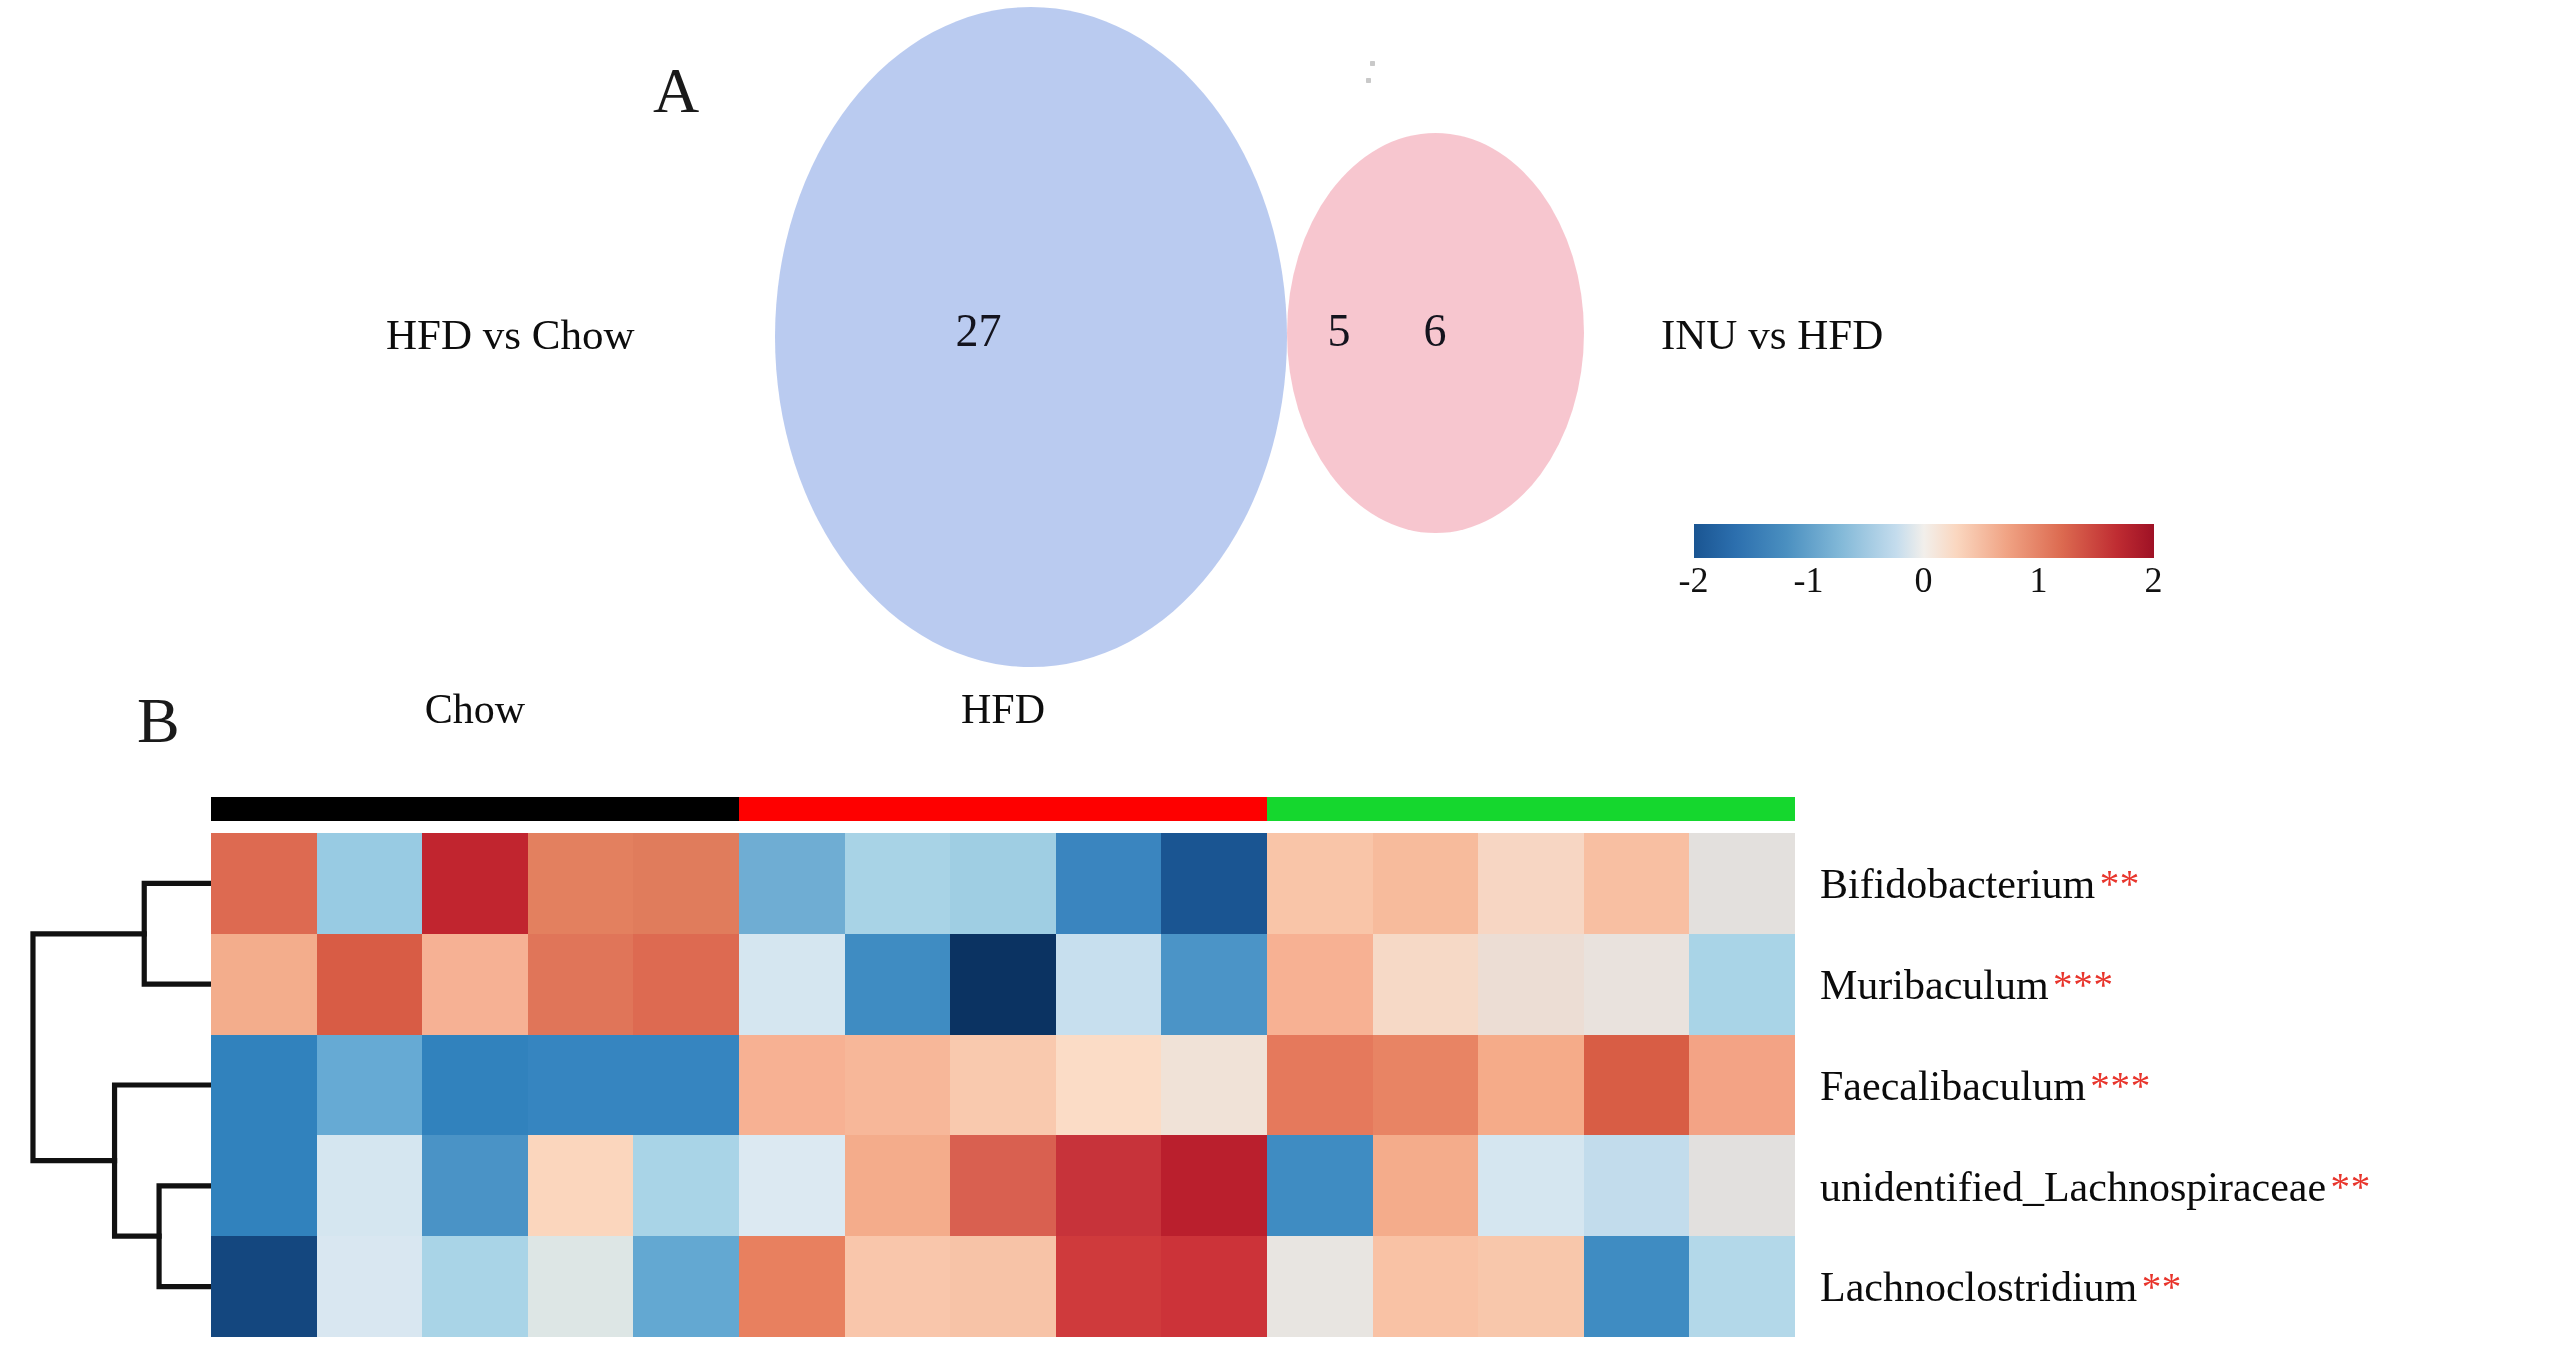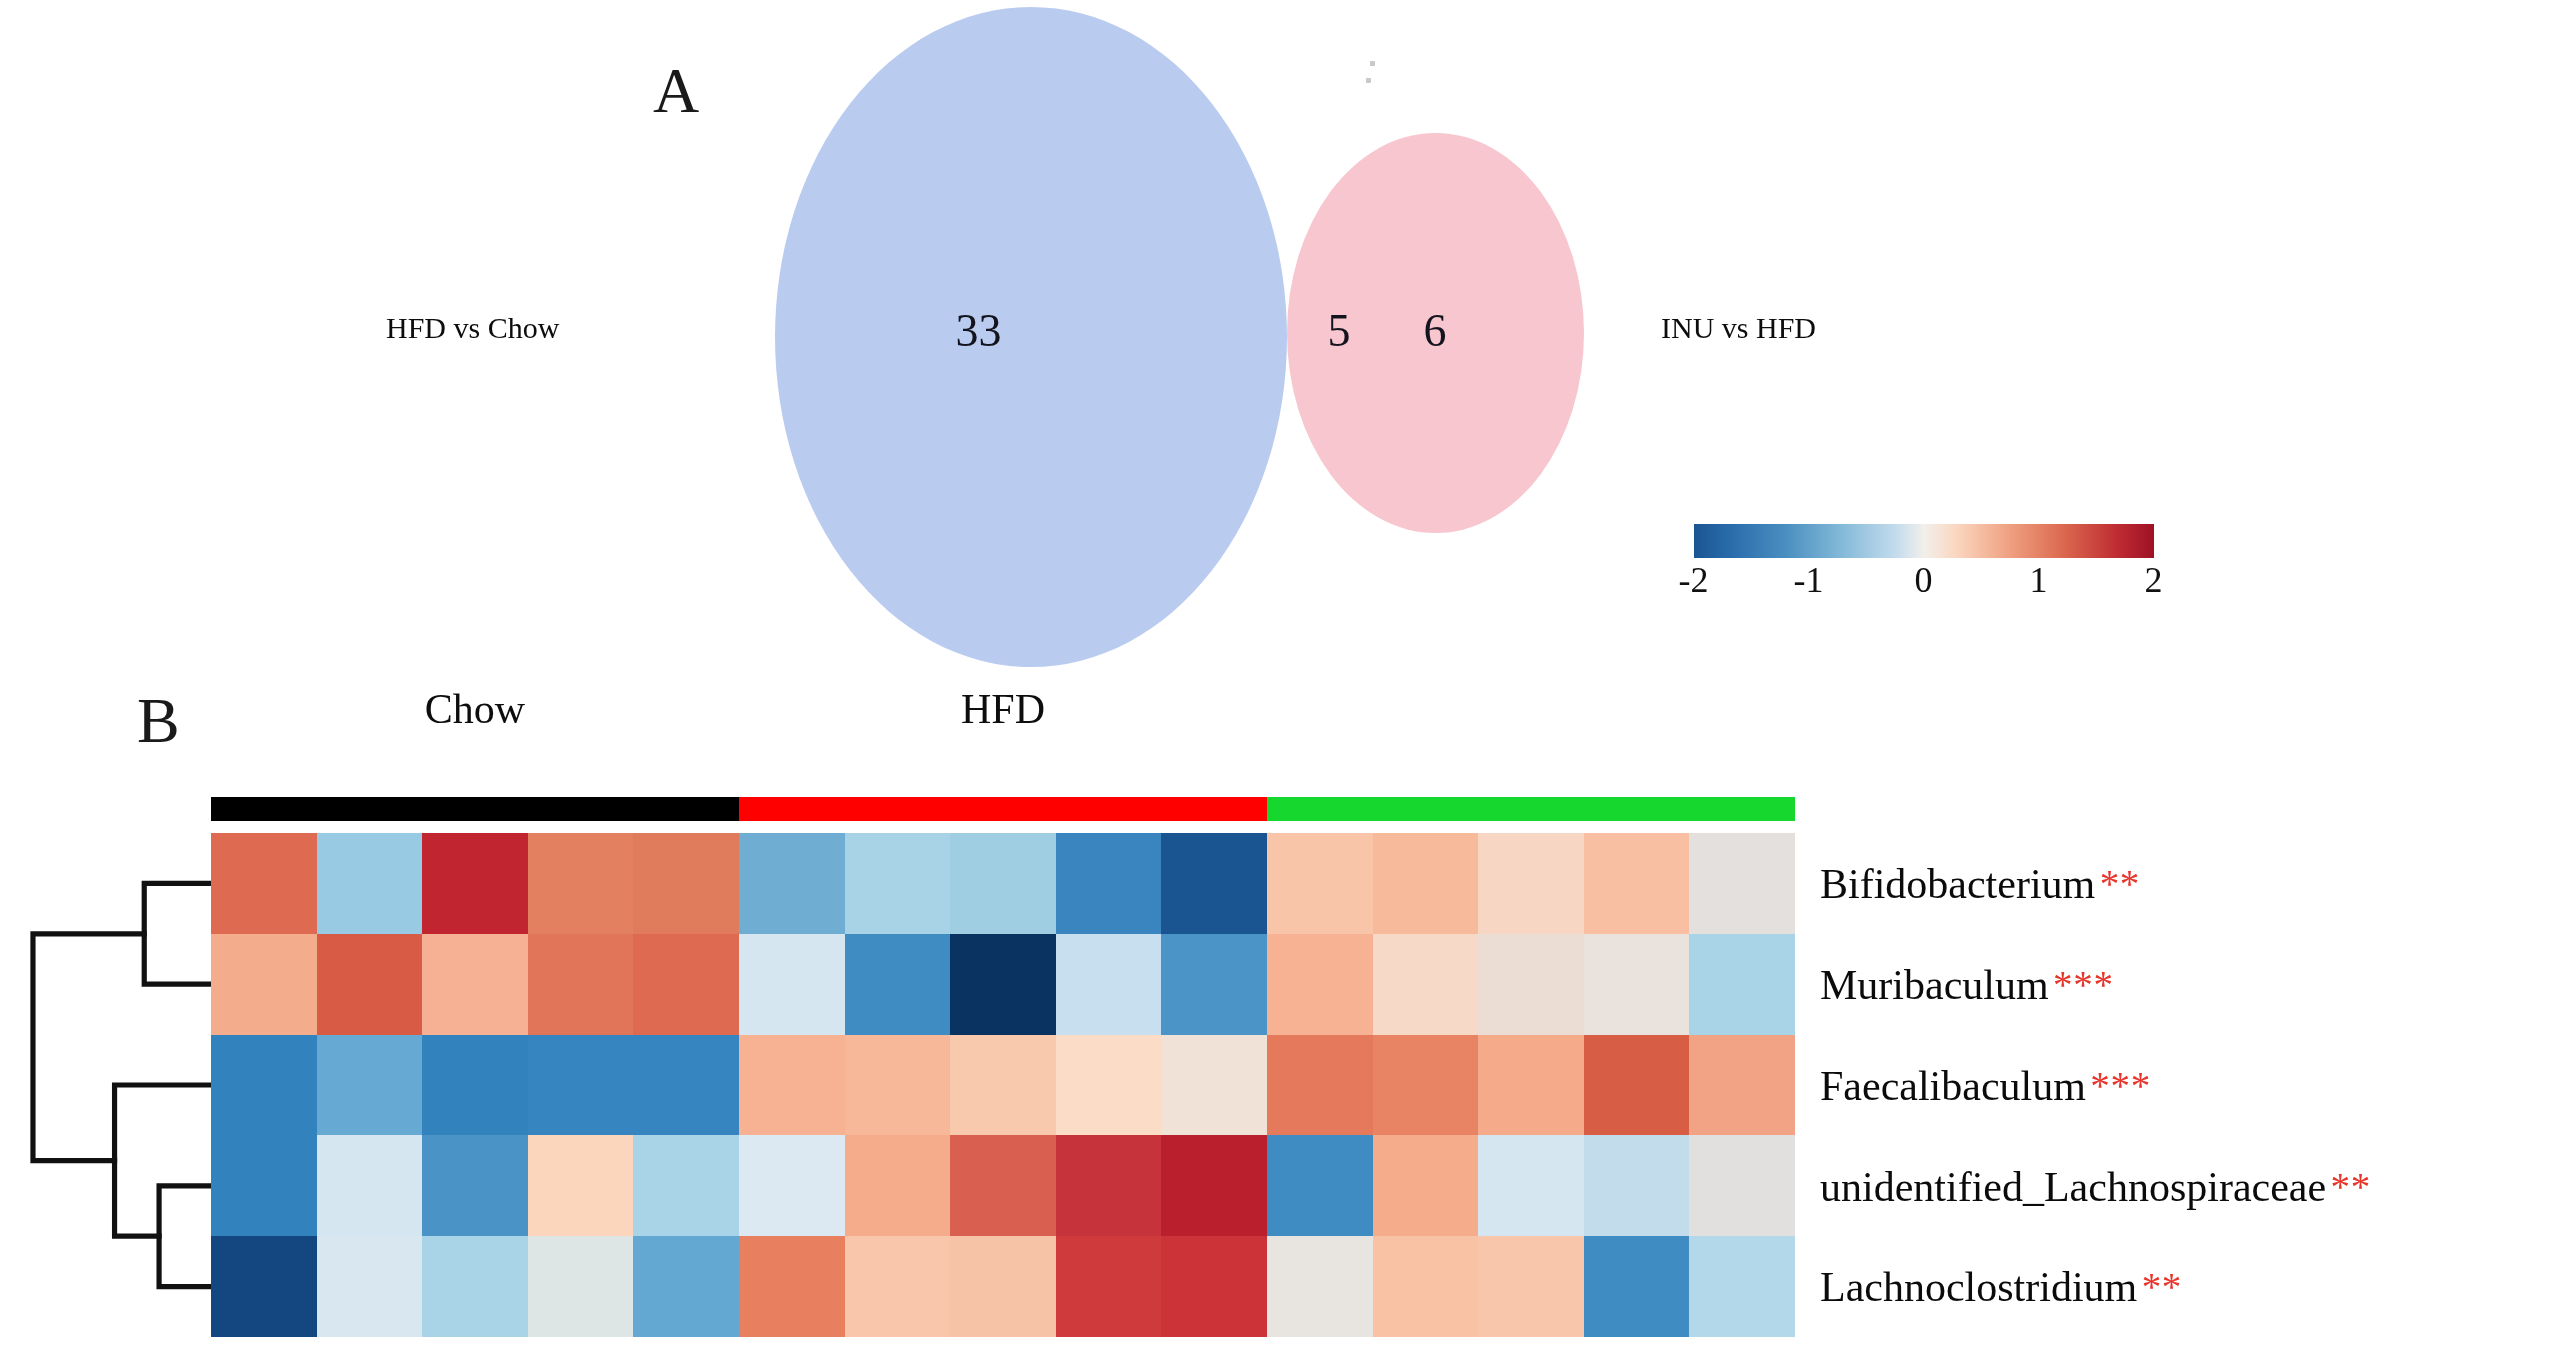--- a/index.html
+++ b/index.html
@@ -58,21 +58,21 @@
     color: #14141e;
     text-align: center;
     line-height: 1;
   }
   #venn-count-left   { left: 919px; top: 308px; width: 119px; }
   #venn-count-center { left: 1298px; top: 308px; width: 82px; }
   #venn-count-right  { left: 1394px; top: 308px; width: 82px; }
 
   .venn-label {
     position: absolute;
-    font-size: 30px;
+    font-size: 43px;
     color: #0d0d0d;
     white-space: nowrap;
     line-height: 1;
   }
   #venn-label-left  { left: 386px; top: 313px; }
   #venn-label-right { left: 1661px; top: 313px; }
 
   .venn-speck {
     position: absolute;
     width: 5.2px; height: 5.2px;
@@ -214,21 +214,21 @@
     <div class="panel-letter" id="panel-a-letter">A</div>
 
     <div id="venn-wrap">
 
       <div class="venn-circle" id="venn-circle-left"></div>
       <div class="venn-circle" id="venn-circle-right"></div>
 
       <div class="venn-speck" id="venn-speck-1"></div>
       <div class="venn-speck" id="venn-speck-2"></div>
 
-      <div class="venn-count" id="venn-count-left">33</div>
+      <div class="venn-count" id="venn-count-left">27</div>
       <div class="venn-count" id="venn-count-center">5</div>
       <div class="venn-count" id="venn-count-right">6</div>
 
       <div class="venn-label" id="venn-label-left">HFD vs Chow</div>
       <div class="venn-label" id="venn-label-right">INU vs HFD</div>
     </div>
 
     <div id="colorbar-legend">
       <div id="colorbar-gradient"></div>
       <div id="colorbar-ticks">

